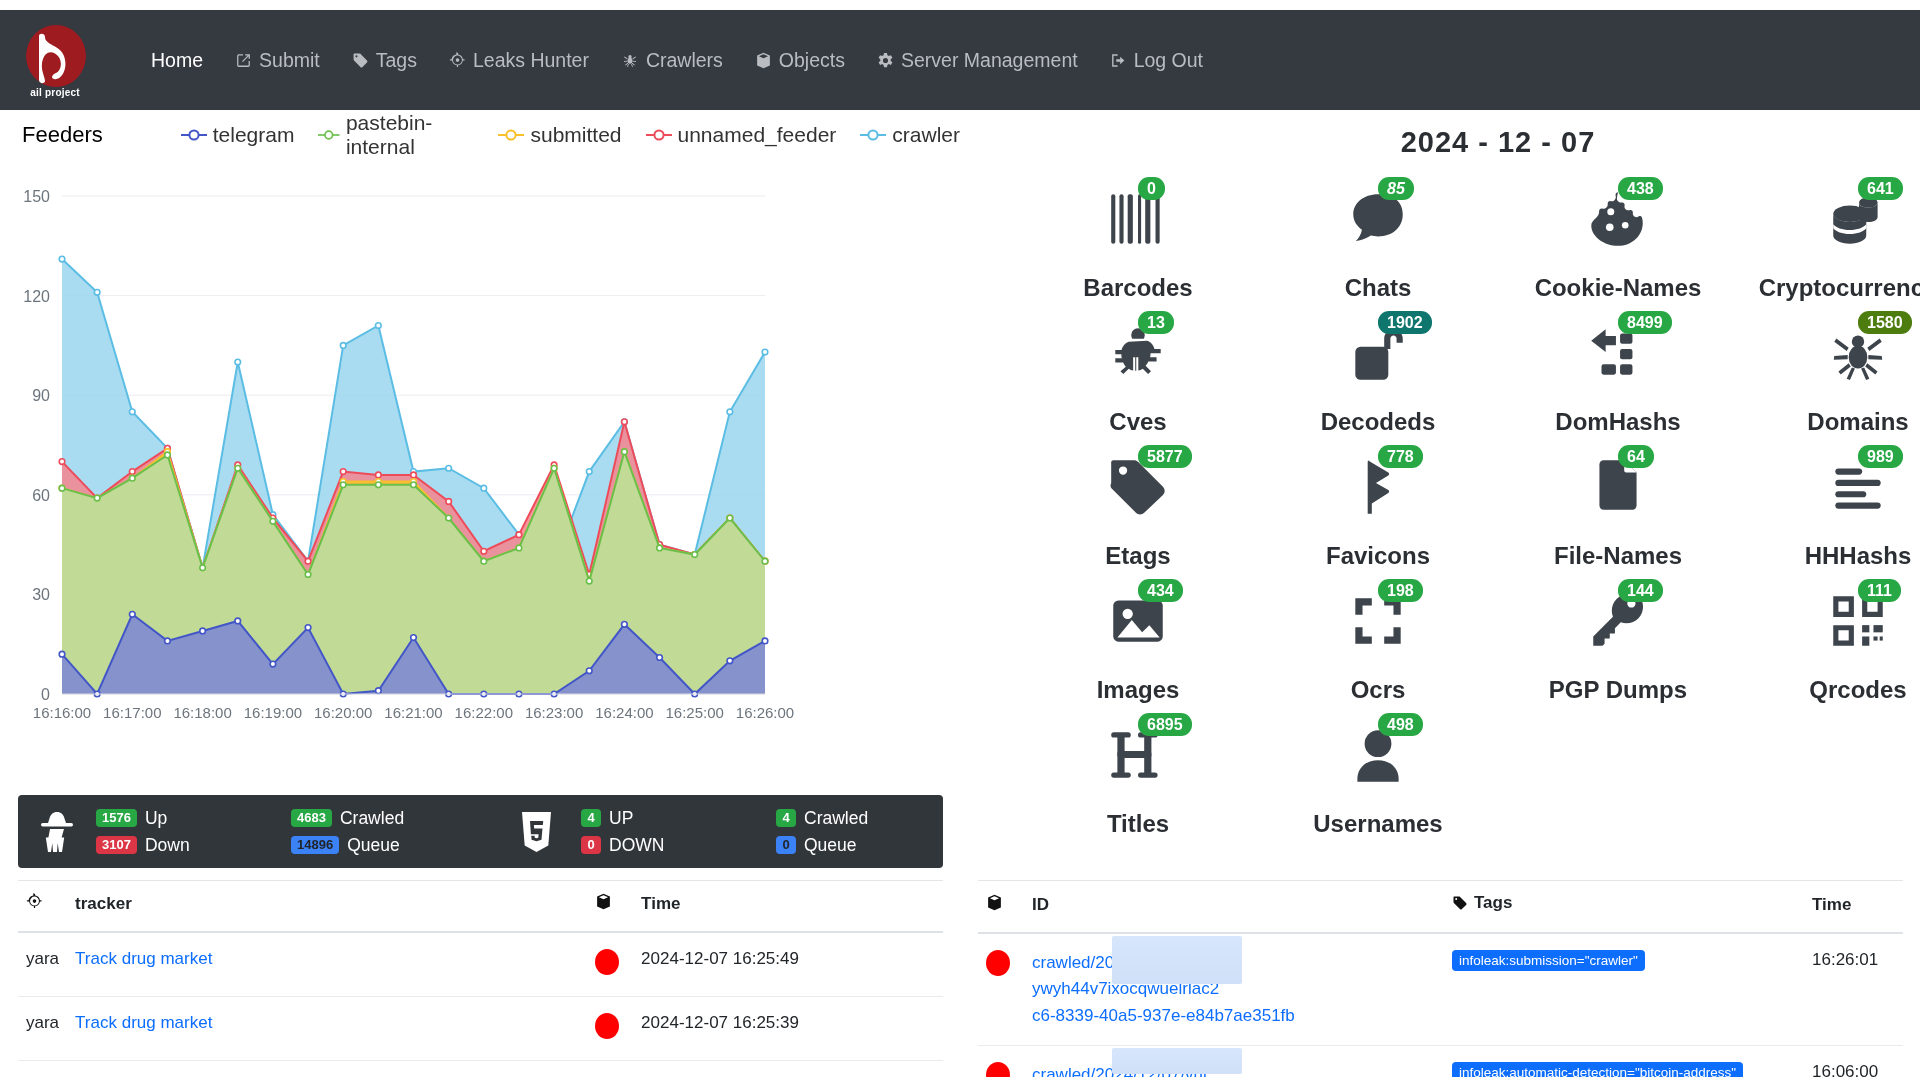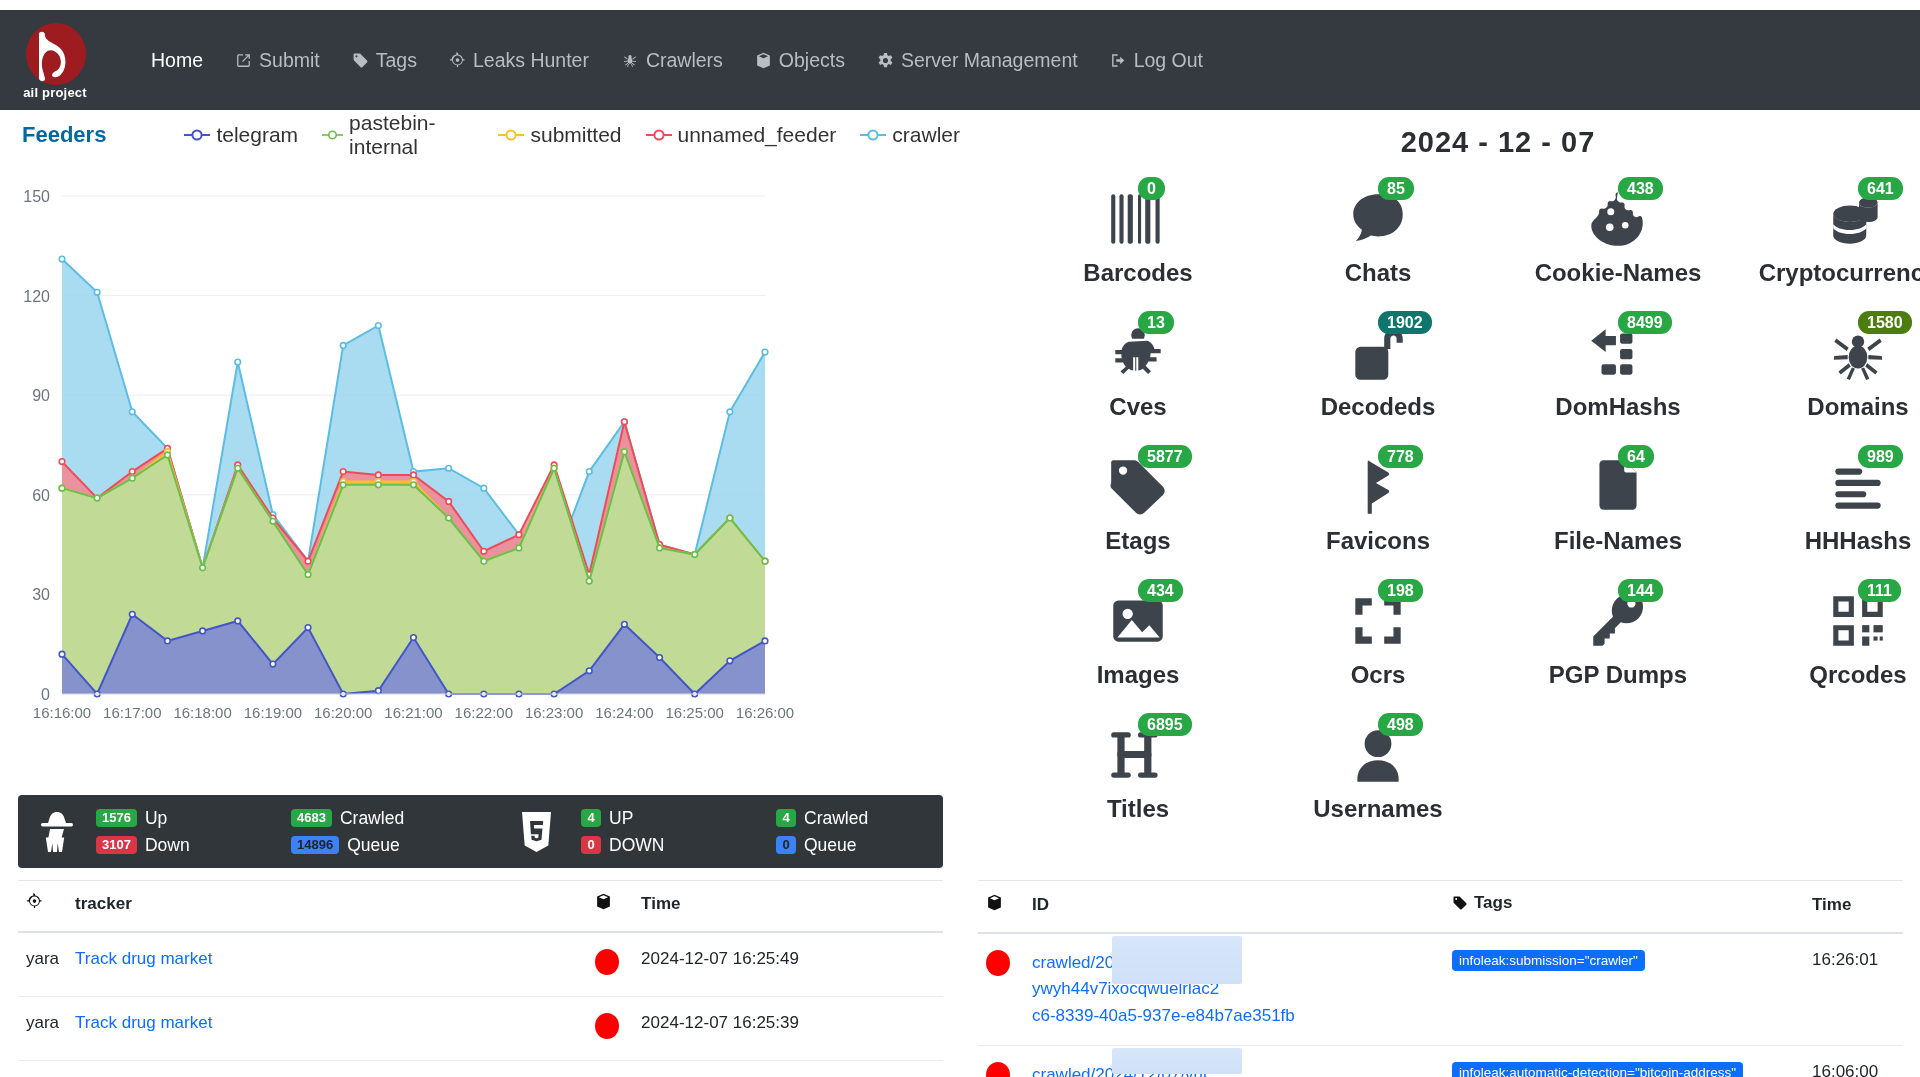--- a/index.html
+++ b/index.html
@@ -26,42 +26,42 @@
     flex: 0 0 110px;
   }
   .brand .logo-wrap { position: relative; width: 70px; height: 70px; }
   .brand .logo-circle {
     position: absolute; left: 6px; top: 2px;
     width: 60px; height: 62px; border-radius: 50%;
     background: #9e1b20;
   }
   .brand .logo-leaf { position: absolute; left: 0; top: 0; }
   .brand .brand-text {
-    color: #fff; font-size: 13px; font-weight: bold;
+    color: #fff; font-size: 10px; font-weight: bold;
     margin-top: -6px; letter-spacing: .2px;
   }
   .nav-items { display: flex; align-items: center; gap: 0px; margin-left: 25px; }
   .nav-link {
     display: flex; align-items: center; gap: 7px;
     color: #b9bcc0; font-size: 19.5px;
     padding: 10px 16px;
     text-decoration: none; white-space: nowrap;
     cursor: pointer;
   }
   .nav-link.active { color: #ffffff; }
   .nav-link svg { display: block; }
 
   
   .chart-panel {
     position: absolute; left: 0; top: 118px; width: 960px; height: 640px;
   }
   .chart-head {
     display: flex; align-items: center; padding-left: 22px; height: 34px;
   }
-  .chart-title { font-size: 22px; font-weight: bold; color: #0369a1; text-align: right; }
+  .chart-title { font-size: 22px; font-weight: normal; color: #000000; text-align: right; }
   .legend { display: flex; align-items: center; margin-left: 78px; gap: 24px; }
   .legend-item { display: flex; align-items: center; gap: 6px; font-size: 21px; color: #333; cursor: pointer; }
   .legend-mark { width: 26px; height: 14px; display: block; }
 
   .chart-canvas {
     position: absolute; left: 0; top: 40px; width: 960px; height: 600px;
   }
 
   
   .statusbar {
@@ -101,21 +101,21 @@
   }
   .obj-iconwrap { position: relative; height: 76px; display: flex; align-items: center; }
   .obj-iconwrap svg { display: block; }
   .obj-badge {
     position: absolute; top: -4px; left: 50%;
     background: #28a745; color: #fff;
     font-size: 16px; font-weight: bold;
     border-radius: 11px; padding: 2px 9px;
     line-height: 1.2; white-space: nowrap;
   }
-  .obj-label { font-size: 24px; font-weight: bold; color: #2b2f33; margin-top: 2px; white-space: nowrap; }
+  .obj-label { font-size: 24px; font-weight: bold; color: #2b2f33; margin-top: 17px; white-space: nowrap; }
 
   
   .tbl-wrap { position: absolute; top: 880px; }
   .tbl-left  { left: 18px;  width: 925px; }
   .tbl-right { left: 978px; width: 925px; }
   table.dt { width: 100%; border-collapse: collapse; }
   table.dt th {
     font-size: 17px; font-weight: bold; color: #212529;
     text-align: left; padding: 12px 8px 16px 8px;
     border-top: 1px solid #e6e6e6; border-bottom: 2px solid #dee2e6;
@@ -482,21 +482,21 @@
           </svg>
           <span class="obj-badge" style="background: rgb(40, 167, 69);">0</span>
         </div>
         <div class="obj-label">Barcodes</div>
       </div>
       <div class="obj-cell">
         <div class="obj-iconwrap">
           <svg width="66" height="66" viewBox="0 0 64 64">
             <path fill="#3d444c" d="M32 8C18 8 8 16.6 8 27.4c0 6 3.2 11.4 8.4 15-.7 4.3-3 8.2-5.9 11 0 0 8.3-1 14.5-5.3 2.2.5 4.5.8 7 .8 14 0 24-8.6 24-21.5S46 8 32 8z"></path>
           </svg>
-          <span class="obj-badge" style="background: rgb(40, 167, 69);">85</span>
+          <span class="obj-badge" style="background: rgb(40, 167, 69); font-style: italic;">85</span>
         </div>
         <div class="obj-label">Chats</div>
       </div>
       <div class="obj-cell">
         <div class="obj-iconwrap">
           <svg width="66" height="66" viewBox="0 0 64 64">
             <g fill="#3d444c">
               <path d="M32 6c-1.6 0-2.7 1.6-2.3 3.1.9 3.4-1.6 6.3-4.6 5.6-1.7-.4-3.3 1-3.1 2.8.3 3-2.4 5.3-5.2 4.4-1.6-.5-3.2.8-3.1 2.5.3 7-8 7.5-7.6 14.6C6.6 49 18.4 58 32 58c13.3 0 24-9.9 24-22 0-1.8-.2-3.6-.7-5.2-.4-1.5-2.1-2.1-3.4-1.2-2.6 1.8-6-.4-5.5-3.6.3-1.7-1.3-3.1-3-2.6-3 .9-5.7-1.6-5-4.6.4-1.6-1-3.1-2.6-2.8-3 .5-5.5-2.2-4.7-5.1C31.5 9.2 31.9 6 32 6z"></path>
               <circle cx="25" cy="25" r="3.4" fill="#fff"></circle>
               <circle cx="24" cy="40" r="3.7" fill="#fff"></circle>

